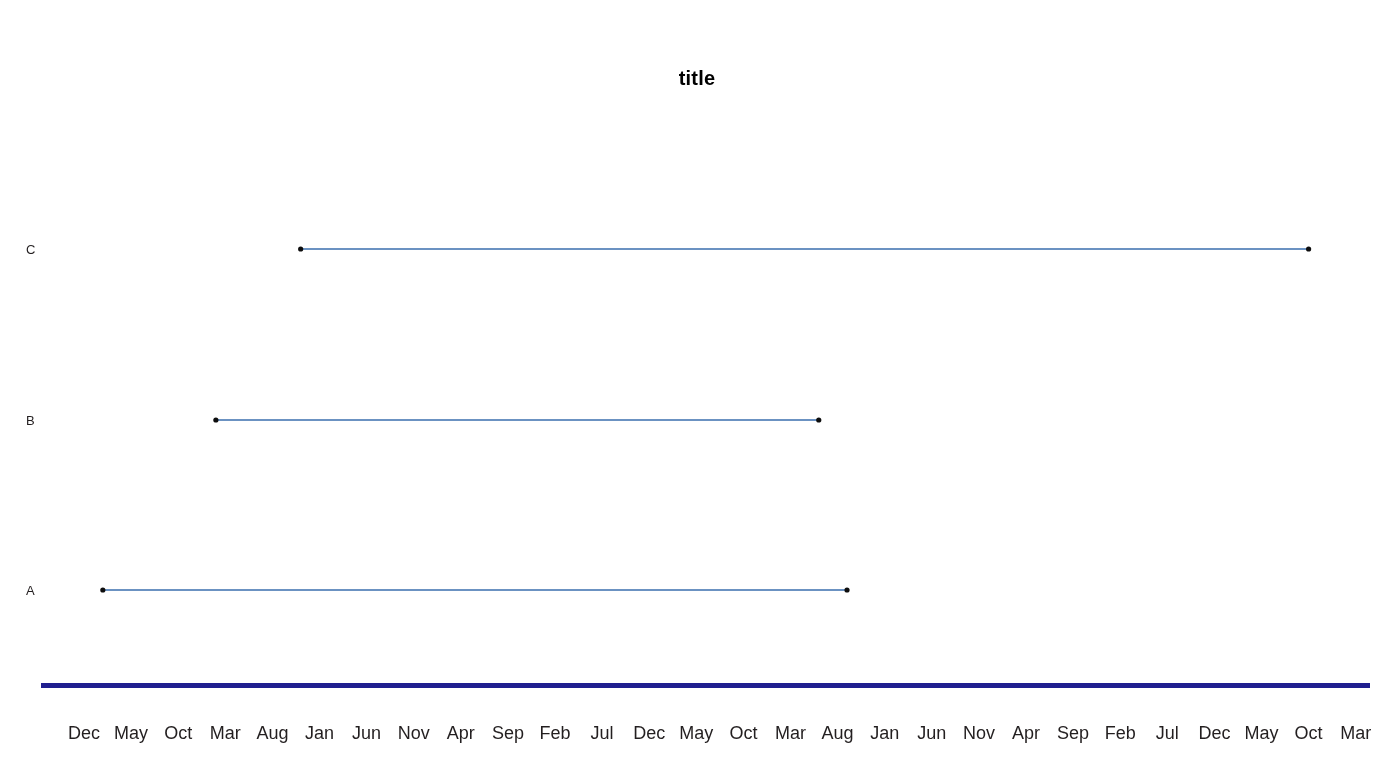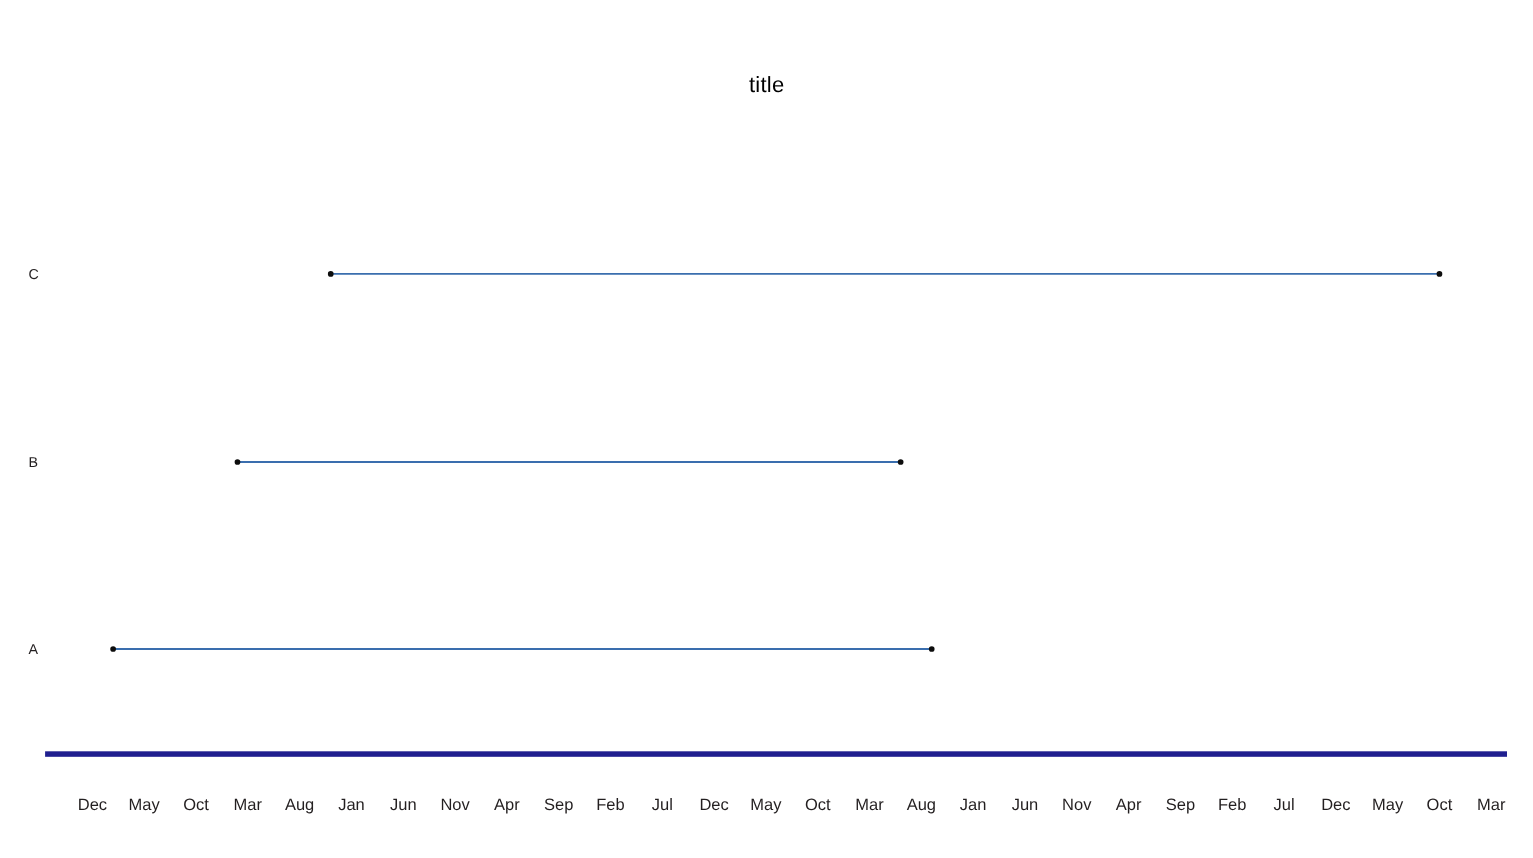--- a/index.html
+++ b/index.html
@@ -19,21 +19,21 @@
     background: #ffffff;
     overflow: hidden;
   }
   #chart-title {
     position: absolute;
     left: 0;
     top: 68px;
     width: 1394px;
     text-align: center;
     font-size: 20px;
-    font-weight: normal;
+    font-weight: bold;
     color: #000000;
     letter-spacing: 0.2px;
     line-height: 1;
   }
   #plot-area {
     position: absolute;
     left: 0;
     top: 0;
     width: 1394px;
     height: 780px;
@@ -47,21 +47,21 @@
   .y-axis-label {
     position: absolute;
     font-size: 13px;
     color: #231f20;
     line-height: 1;
     transform: translateY(-50%);
     white-space: nowrap;
   }
   .x-axis-label {
     position: absolute;
-    font-size: 15px;
+    font-size: 18px;
     color: #231f20;
     line-height: 1;
     transform: translateX(-50%);
     white-space: nowrap;
     top: 724px;
   }
   #x-axis-rule {
     position: absolute;
     left: 41px;
     top: 683px;

